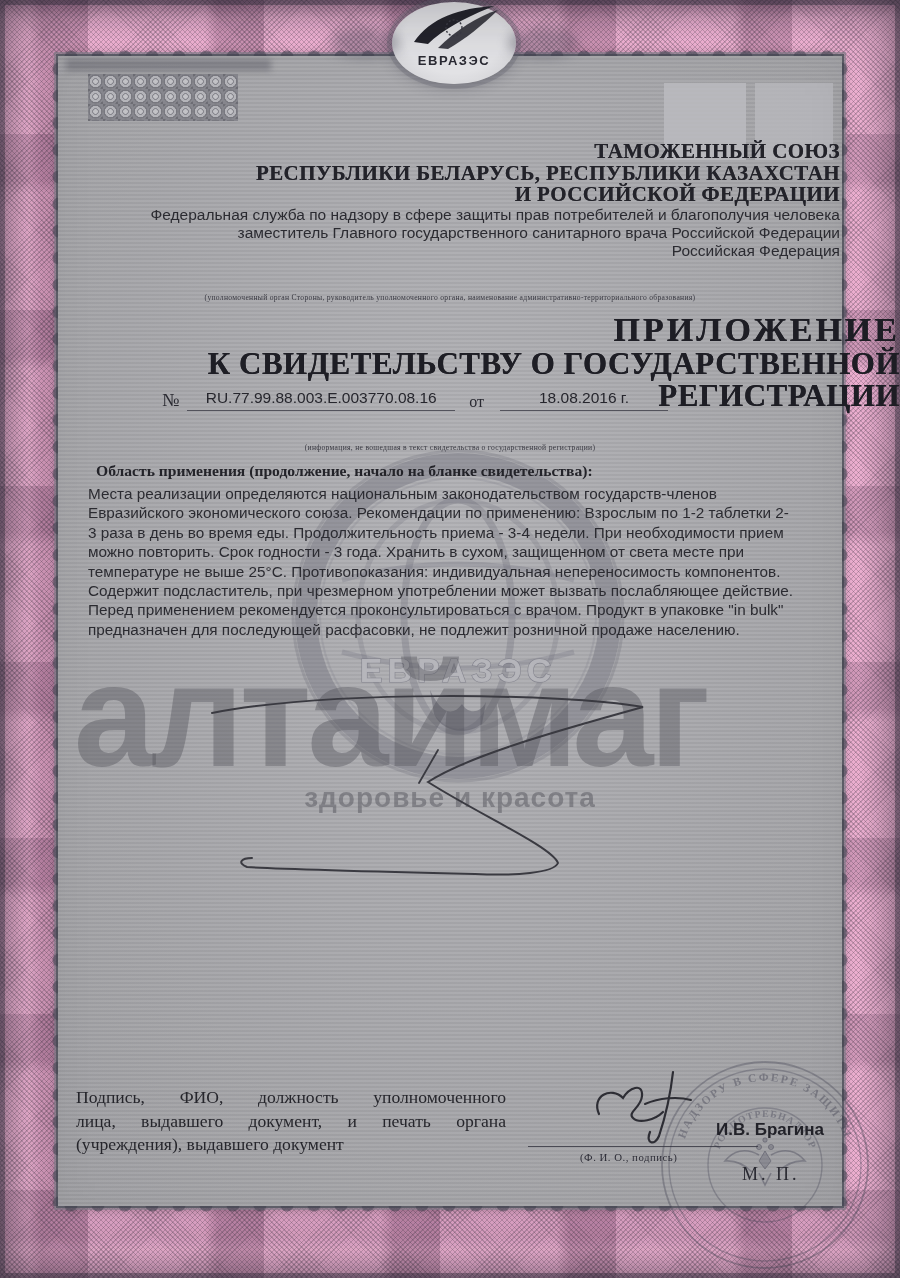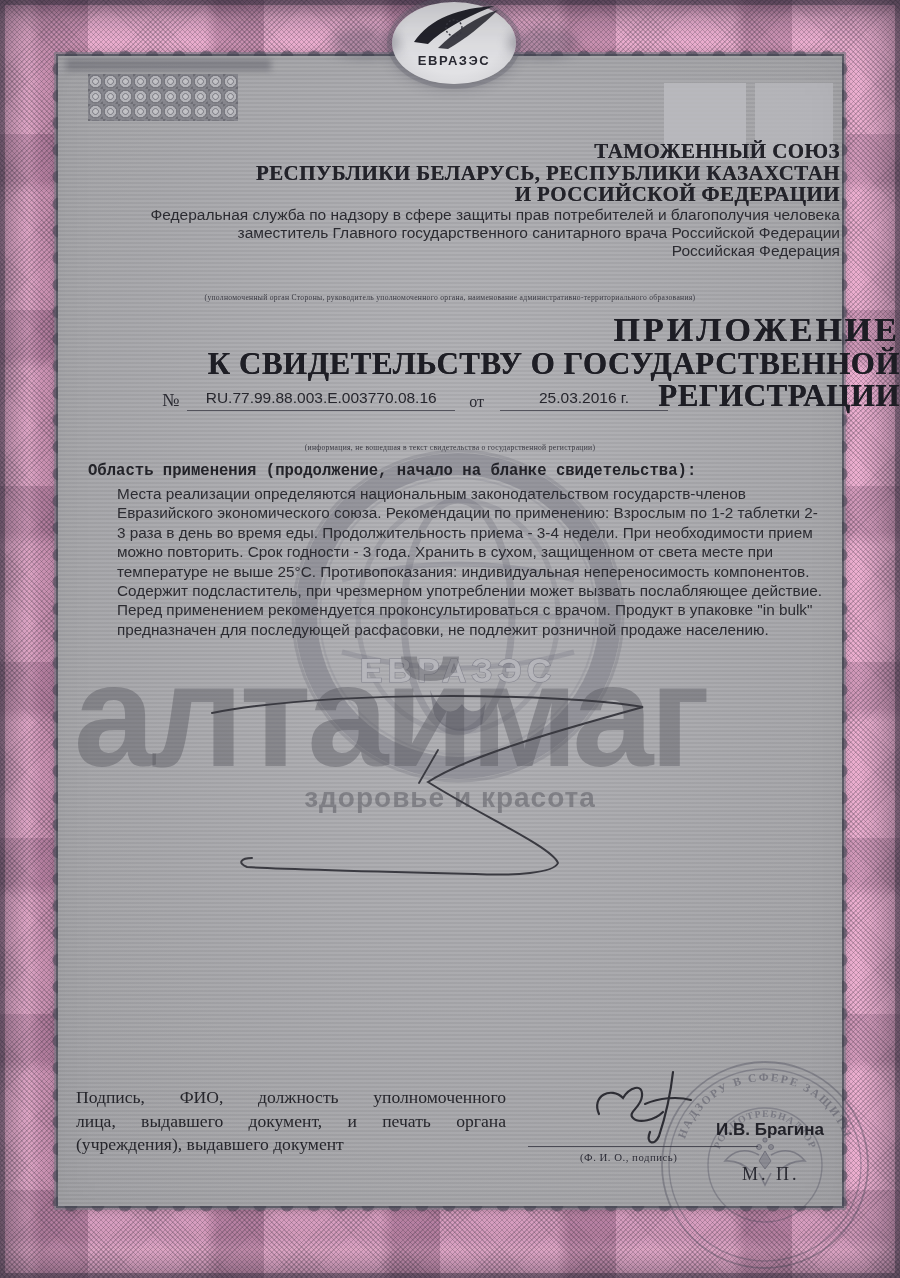--- a/index.html
+++ b/index.html
@@ -87,24 +87,24 @@
     text-shadow:0 0 .6px rgba(25,25,32,.9);}
   
   .reg-row{position:absolute;left:162px;top:389px;z-index:3;display:flex;align-items:flex-end;}
   .reg-no{font-size:18px;color:#2a2a32;padding-right:8px;}
   .reg-field{border-bottom:1.5px solid rgba(55,55,66,.75);text-align:center;
     font-family:"Liberation Sans",sans-serif;font-size:15.5px;color:#26262d;padding-bottom:3px;}
   .reg-field.num{width:268px;}
   .reg-ot{font-size:16px;color:#2a2a32;margin:0 16px 0 14px;}
   .reg-field.date{width:168px;}
   
-  .apply-heading{position:absolute;left:88px;top:462px;z-index:3;
-    font-family:Liberation Mono, monospace;font-weight:bold;font-size:15.6px;color:#232329;}
+  .apply-heading{position:absolute;left:96px;top:462px;z-index:3;
+    font-family:Liberation Serif, serif;font-weight:bold;font-size:15.6px;color:#232329;}
   .apply-body{position:absolute;left:88px;top:484px;z-index:3;
-    font-family:"Liberation Sans",sans-serif;font-size:15.3px;line-height:19.4px;color:#2b2b31;margin-left:29px;}
+    font-family:"Liberation Sans",sans-serif;font-size:15.3px;line-height:19.4px;color:#2b2b31;}
   .apply-body div{white-space:nowrap;}
   
   .wm-emblem{position:absolute;left:290px;top:448px;z-index:2;}
   .wm-brand{position:absolute;left:30px;top:656px;width:720px;z-index:2;text-align:center;
     font-family:"Liberation Sans",sans-serif;font-weight:bold;font-size:146px;line-height:120px;
     letter-spacing:-4px;color:rgba(80,80,88,.40);}
   .wm-tagline{position:absolute;left:150px;top:782px;width:600px;z-index:2;text-align:center;
     font-family:"Liberation Sans",sans-serif;font-weight:bold;font-size:28px;
     letter-spacing:1px;color:rgba(88,88,96,.52);}
   .big-sign{position:absolute;left:180px;top:675px;z-index:4;}
@@ -163,21 +163,21 @@
 
   <div class="title">
     <div class="title-1">ПРИЛОЖЕНИЕ</div>
     <div class="title-2">К СВИДЕТЕЛЬСТВУ О ГОСУДАРСТВЕННОЙ РЕГИСТРАЦИИ</div>
   </div>
 
   <div class="reg-row">
     <span class="reg-no">№</span>
     <span class="reg-field num">RU.77.99.88.003.Е.003770.08.16</span>
     <span class="reg-ot">от</span>
-    <span class="reg-field date">25.03.2016 г.</span>
+    <span class="reg-field date">18.08.2016 г.</span>
   </div>
   <div class="tiny-note note2">(информация, не вошедшая в текст свидетельства о государственной регистрации)</div>
 
   <div class="apply-heading">Область применения (продолжение, начало на бланке свидетельства):</div>
   <div class="apply-body">
     <div>Места реализации определяются национальным законодательством государств-членов</div>
     <div>Евразийского экономического союза. Рекомендации по применению: Взрослым по 1-2 таблетки 2-</div>
     <div>3 раза в день во время еды. Продолжительность приема - 3-4 недели. При необходимости прием</div>
     <div>можно повторить. Срок годности - 3 года. Хранить в сухом, защищенном от света месте при</div>
     <div>температуре не выше 25°С. Противопоказания: индивидуальная непереносимость компонентов.</div>

